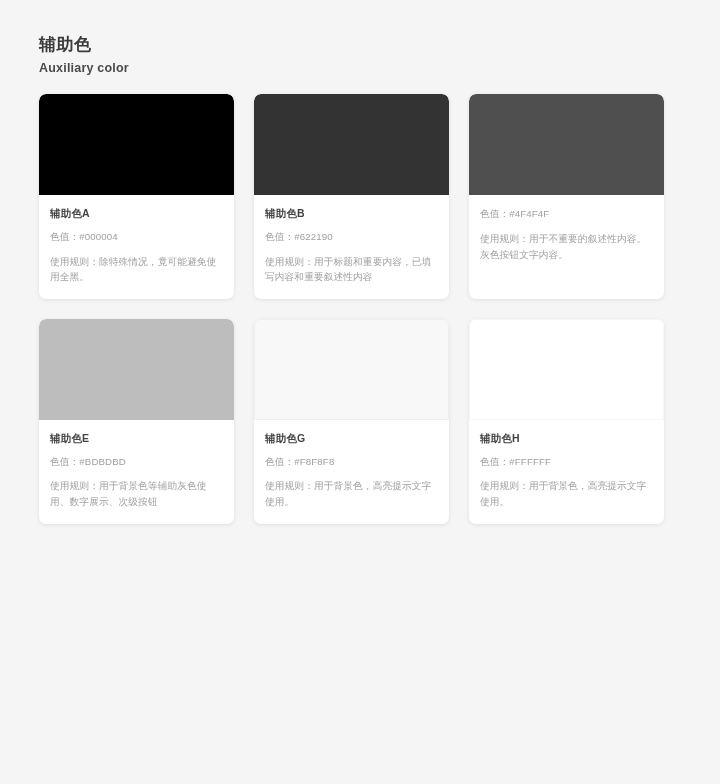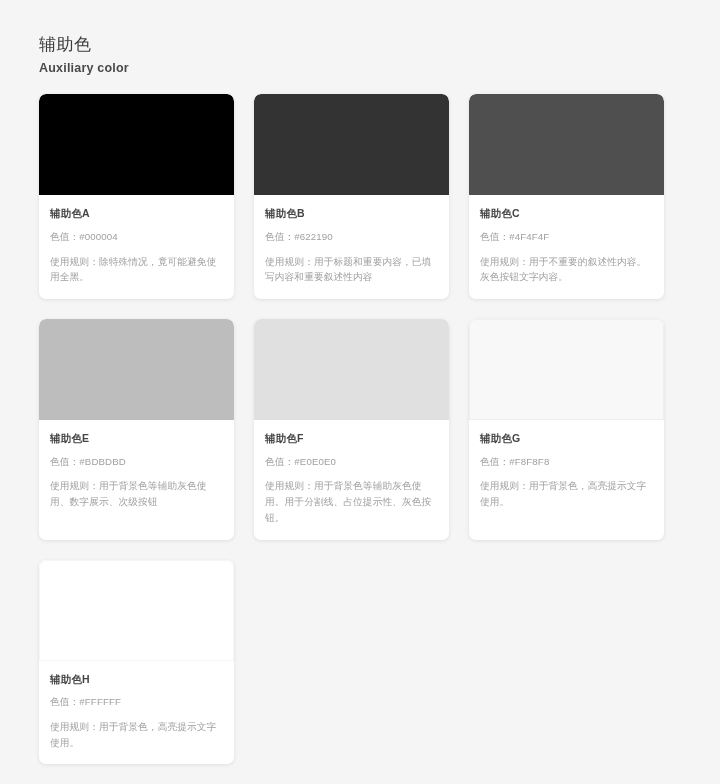--- a/index.html
+++ b/index.html
@@ -22,21 +22,21 @@
     box-sizing: border-box;
     padding: 34px 0 0 39px;
   }
 
   
   .header {
     margin-bottom: 18px;
   }
   .header-title-cn {
     font-size: 17px;
-    font-weight: normal;
+    font-weight: bold;
     color: #3b3b3b;
     letter-spacing: 0.5px;
     line-height: 1.35;
     margin: 0 0 3px 0;
   }
   .header-title-en {
     font-size: 12.5px;
     font-weight: bold;
     color: #4a4a4a;
     letter-spacing: 0.2px;
@@ -131,44 +131,35 @@
       <div class="card-body">
         <p class="card-title">辅助色B</p>
         <p class="card-line">色值：#622190</p>
         <p class="card-line">使用规则：用于标题和重要内容，已填写内容和重要叙述性内容</p>
       </div>
     </div>
 
     <div class="card">
       <div class="swatch" style="background:#4F4F4F;"></div>
       <div class="card-body">
-        <p class="card-title">辅助色C</p>
         <p class="card-line">色值：#4F4F4F</p>
         <p class="card-line">使用规则：用于不重要的叙述性内容。灰色按钮文字内容。</p>
       </div>
     </div>
 
 
     <div class="card">
       <div class="swatch" style="background:#BDBDBD;"></div>
       <div class="card-body">
         <p class="card-title">辅助色E</p>
         <p class="card-line">色值：#BDBDBD</p>
         <p class="card-line">使用规则：用于背景色等辅助灰色使用、数字展示、次级按钮</p>
       </div>
     </div>
 
-    <div class="card">
-      <div class="swatch" style="background:#E0E0E0;"></div>
-      <div class="card-body">
-        <p class="card-title">辅助色F</p>
-        <p class="card-line">色值：#E0E0E0</p>
-        <p class="card-line">使用规则：用于背景色等辅助灰色使用。用于分割线、占位提示性、灰色按钮。</p>
-      </div>
-    </div>
 
     <div class="card">
       <div class="swatch light-edge" style="background:#F8F8F8;"></div>
       <div class="card-body">
         <p class="card-title">辅助色G</p>
         <p class="card-line">色值：#F8F8F8</p>
         <p class="card-line">使用规则：用于背景色，高亮提示文字使用。</p>
       </div>
     </div>
 

